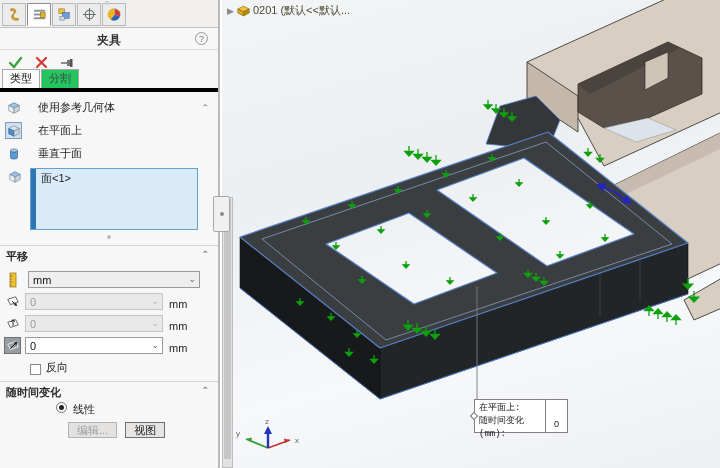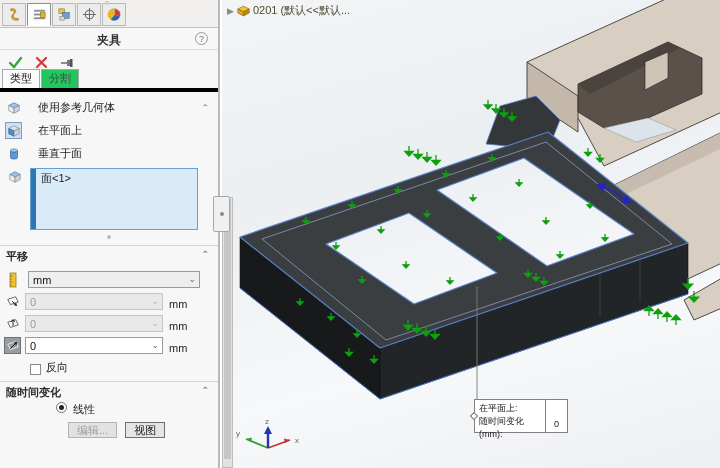--- a/index.html
+++ b/index.html
@@ -81,21 +81,21 @@
 
   
   .viewport { position:absolute; left:222px; top:0; width:498px; height:468px;
     background:linear-gradient(165deg,#f2f4f6 0%,#eceff2 35%,#f7f8fa 70%,#edeff2 100%); }
   .tree-node { position:absolute; left:5px; top:3px; display:flex; align-items:center;
     gap:3px; font-size:11px; color:#4d4d33; }
   .tree-caret { color:#8a8a8a; font-size:9px; }
   .callout { position:absolute; left:252px; top:399px; width:94px; height:34px;
     background:#fff; border:1px solid #808080; display:flex; font-size:9px; color:#222; z-index:6; }
   .callout .txt { flex:1; padding:2px 0 0 4px; }
-  .callout .txt div { line-height:13px; }
+  .callout .txt div { line-height:13px;font-family:Liberation Mono, monospace; }
   .callout .val { width:22px; border-left:1px solid #808080; display:flex;
     align-items:flex-end; justify-content:center; padding-bottom:3px; }
   .callout .anchor { position:absolute; left:-4px; top:13px; width:6px; height:6px;
     background:#fff; border:1px solid #777; transform:rotate(45deg); }
   svg text { font-family:"Liberation Sans","DejaVu Sans",sans-serif; }
 </style>
 </head>
 <body>
 
 <div class="stage">

